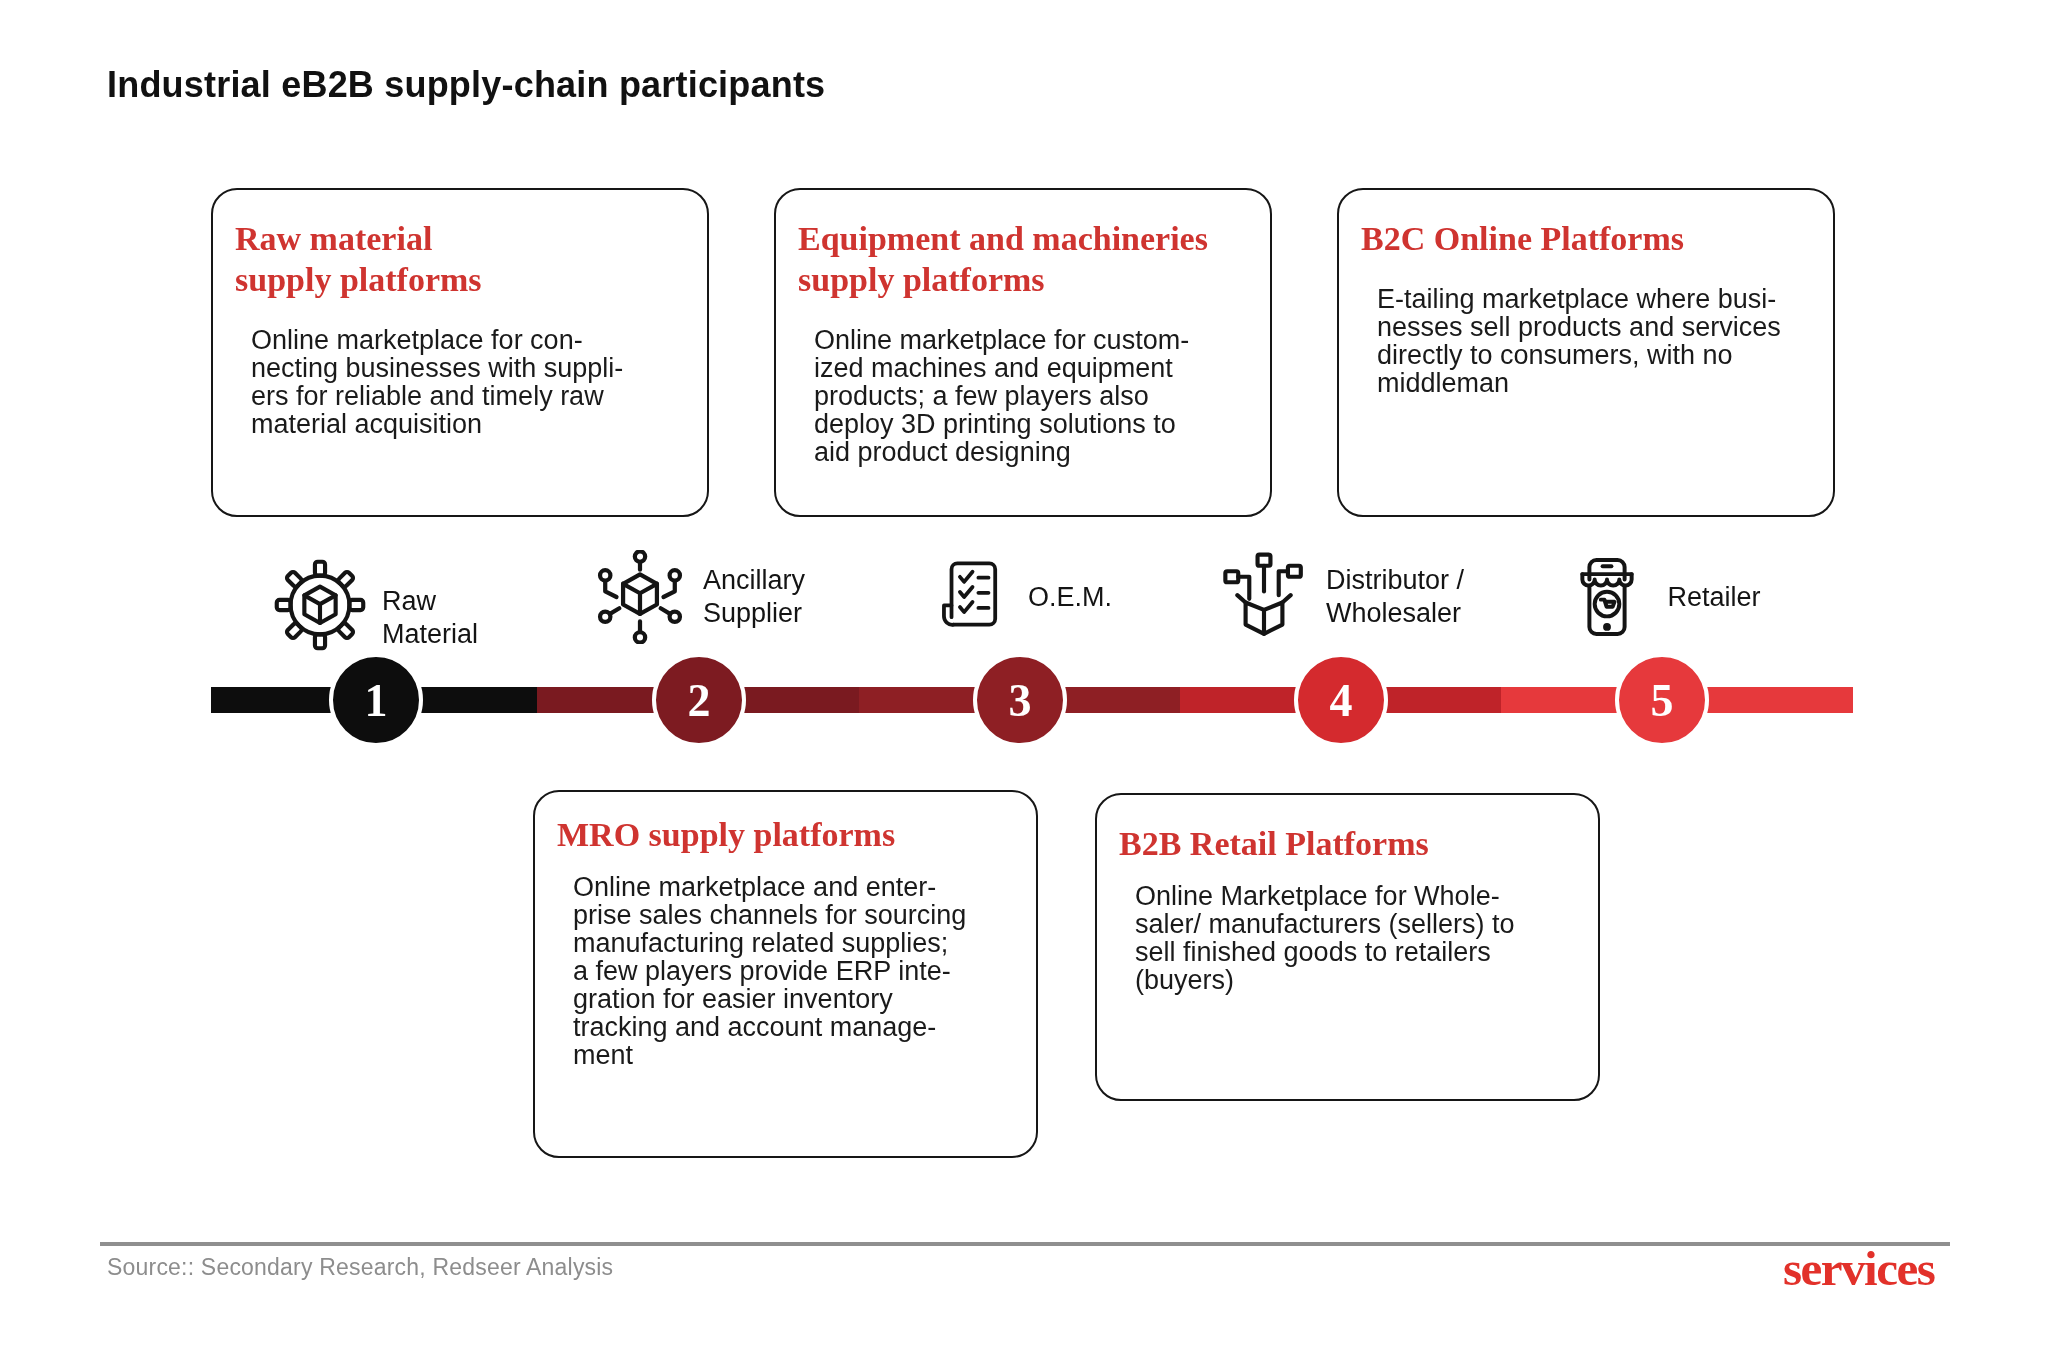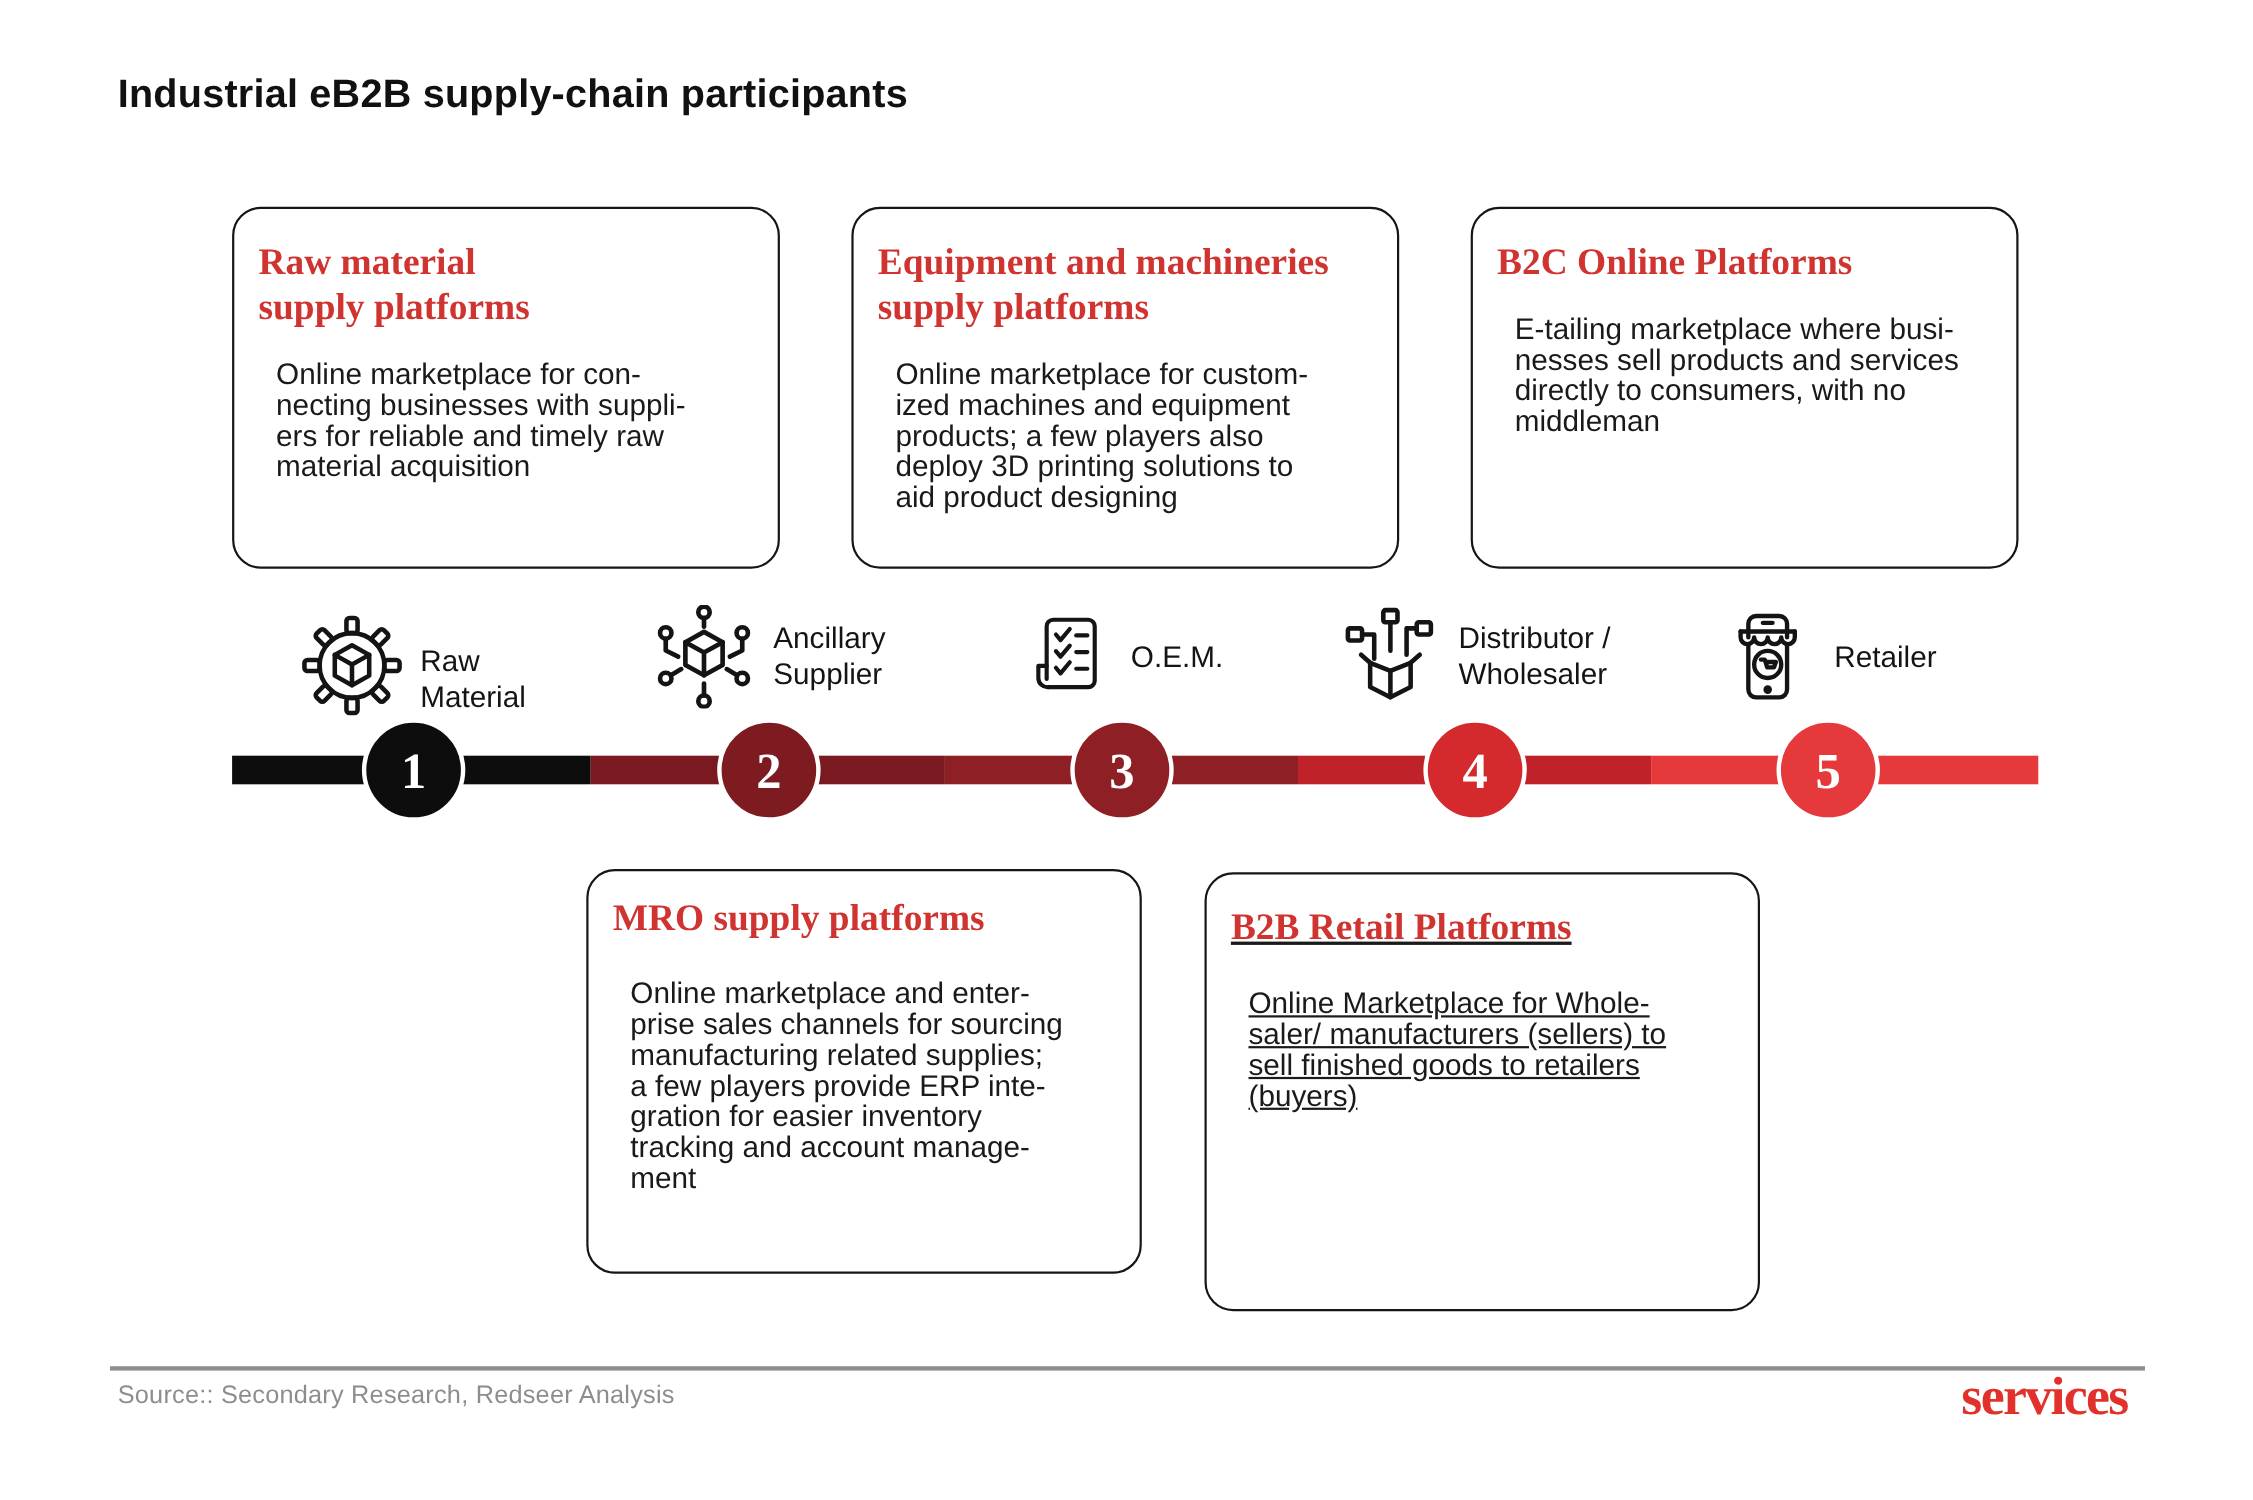--- a/index.html
+++ b/index.html
@@ -38,22 +38,22 @@
   
   .timeline-bar{position:absolute;left:211px;top:687px;width:1642px;height:26px;display:flex;}
   .tl-seg{height:100%;}
   .tl-circle{
     position:absolute;top:653px;width:86px;height:86px;border-radius:50%;
     border:4px solid #ffffff;display:flex;align-items:center;justify-content:center;
     font-family:"Liberation Serif", serif;font-weight:700;font-size:46px;color:#ffffff;
   }
   
   .bottom-box-1{position:absolute;left:533px;top:790px;width:505px;height:368px;padding-top:22px;}
-  .bottom-box-2{position:absolute;left:1095px;top:793px;width:505px;height:399px;text-decoration:underline;}
-  .bottom-box-1 .box-heading,.bottom-box-2 .box-heading{margin-bottom:34px;}
+  .bottom-box-2{position:absolute;left:1095px;top:793px;width:505px;height:308px;}
+  .bottom-box-1 .box-heading,.bottom-box-2 .box-heading{margin-bottom:18px;}
   
   .footer-rule{position:absolute;left:100px;top:1242px;width:1850px;height:4px;background:#8f8f8f;}
   .source-note{position:absolute;left:107px;top:1254px;font-size:23px;color:#8d8d8d;letter-spacing:.2px;text-align:right;}
   .brand-logo{
     position:absolute;left:1783px;top:1240px;font-family:"Liberation Serif", serif;
     font-weight:700;font-size:49px;letter-spacing:-1.5px;color:var(--logo-red,#e2312a);
   }
 </style>
 </head>
 <body>

